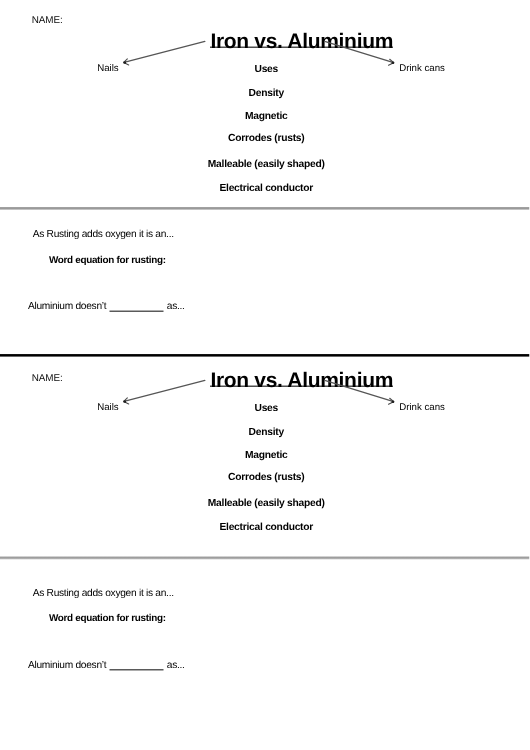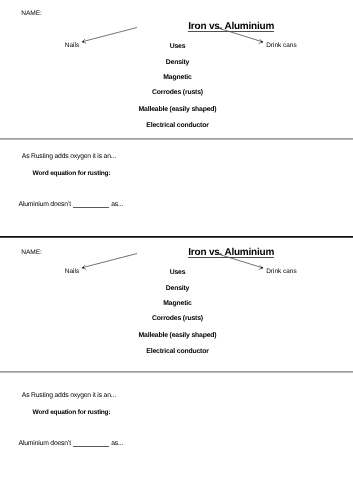--- a/index.html
+++ b/index.html
@@ -30,29 +30,28 @@
     width: 353px;
   }
   .name-label {
     position: absolute;
     font-size: 6.6px;
     letter-spacing: -0.05px;
     color: #0d0d0d;
   }
   .title {
     position: absolute;
-    font-size: 10px;
+    font-size: 14px;
     letter-spacing: -0.21px;
     font-weight: bold;
     white-space: nowrap;
     color: #000;
     border-bottom: 1px solid #4f4f4f;
     padding-bottom: 0px;
     line-height: 8.2px;
-    margin-left: 48px;
   }
   .side-label {
     position: absolute;
     font-size: 6.45px;
     white-space: nowrap;
     color: #000;
   }
   .prop {
     position: absolute;
     width: 353px;

